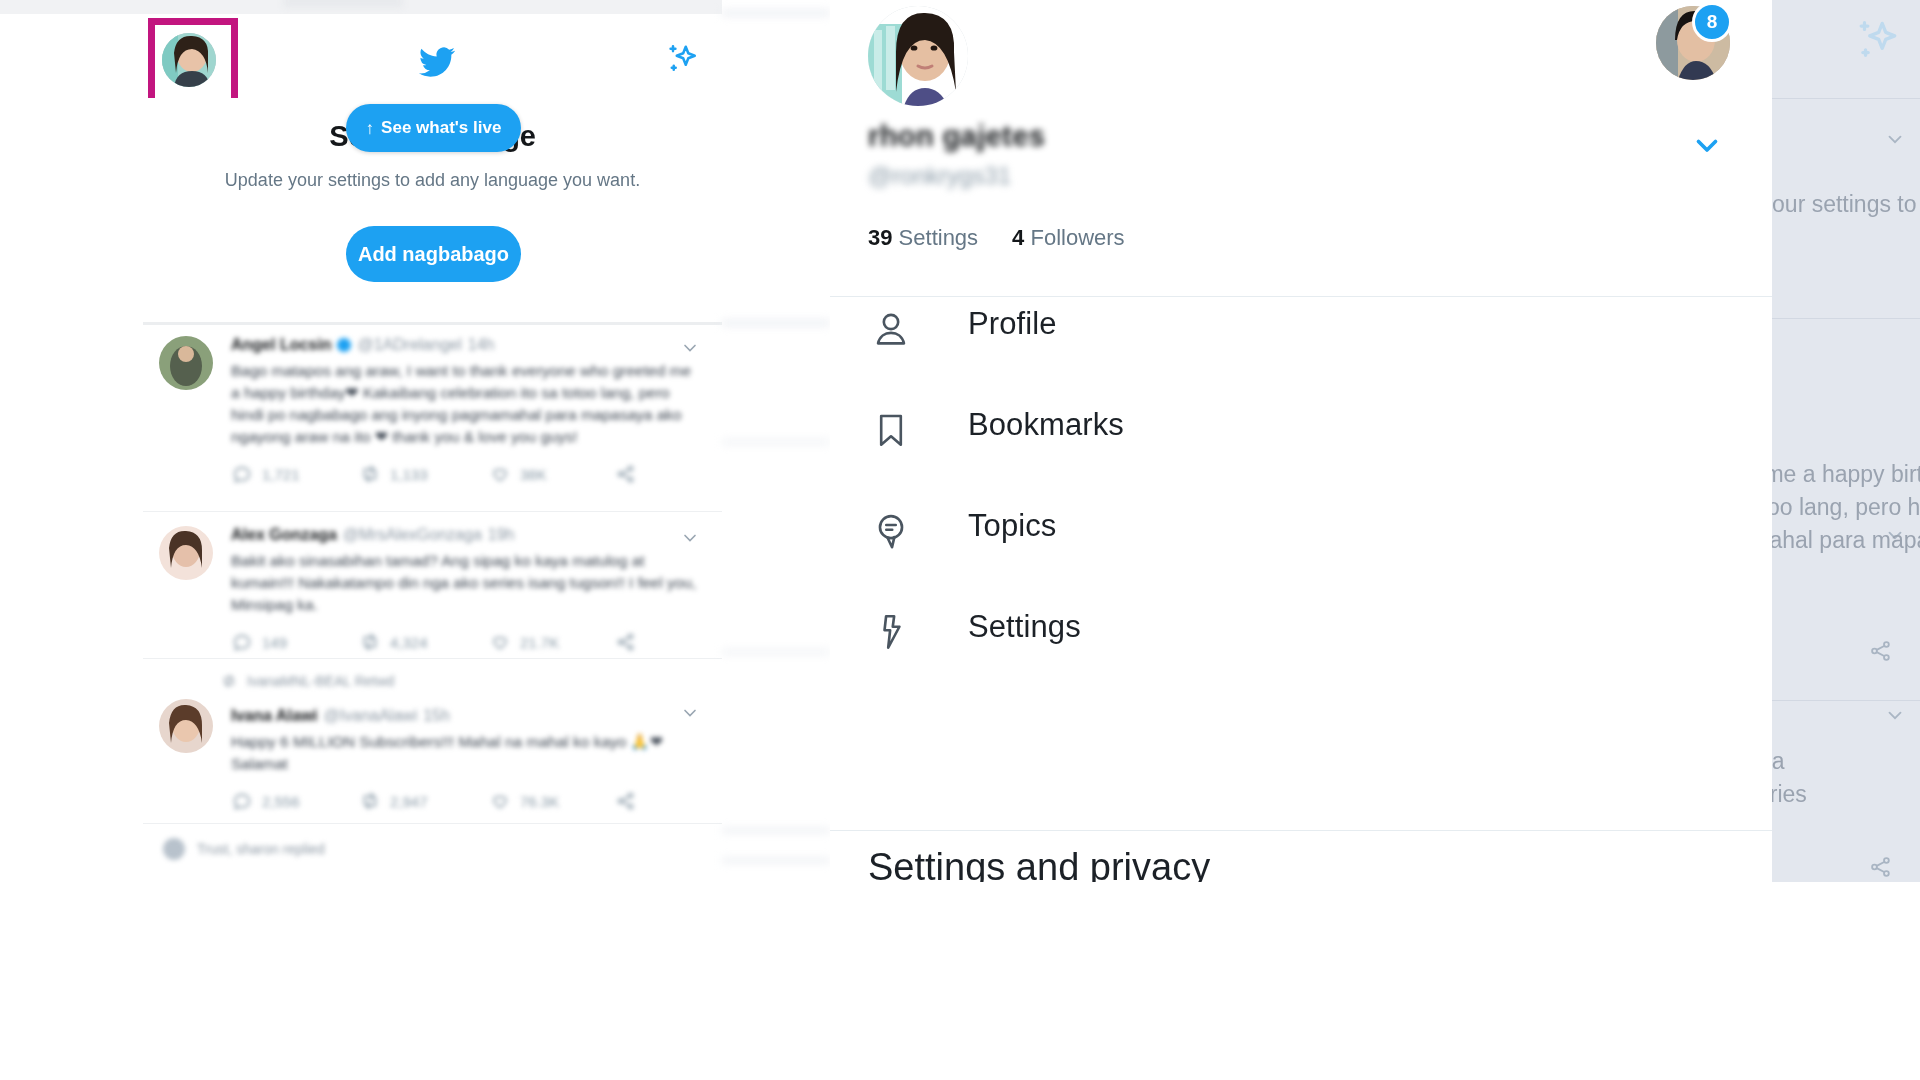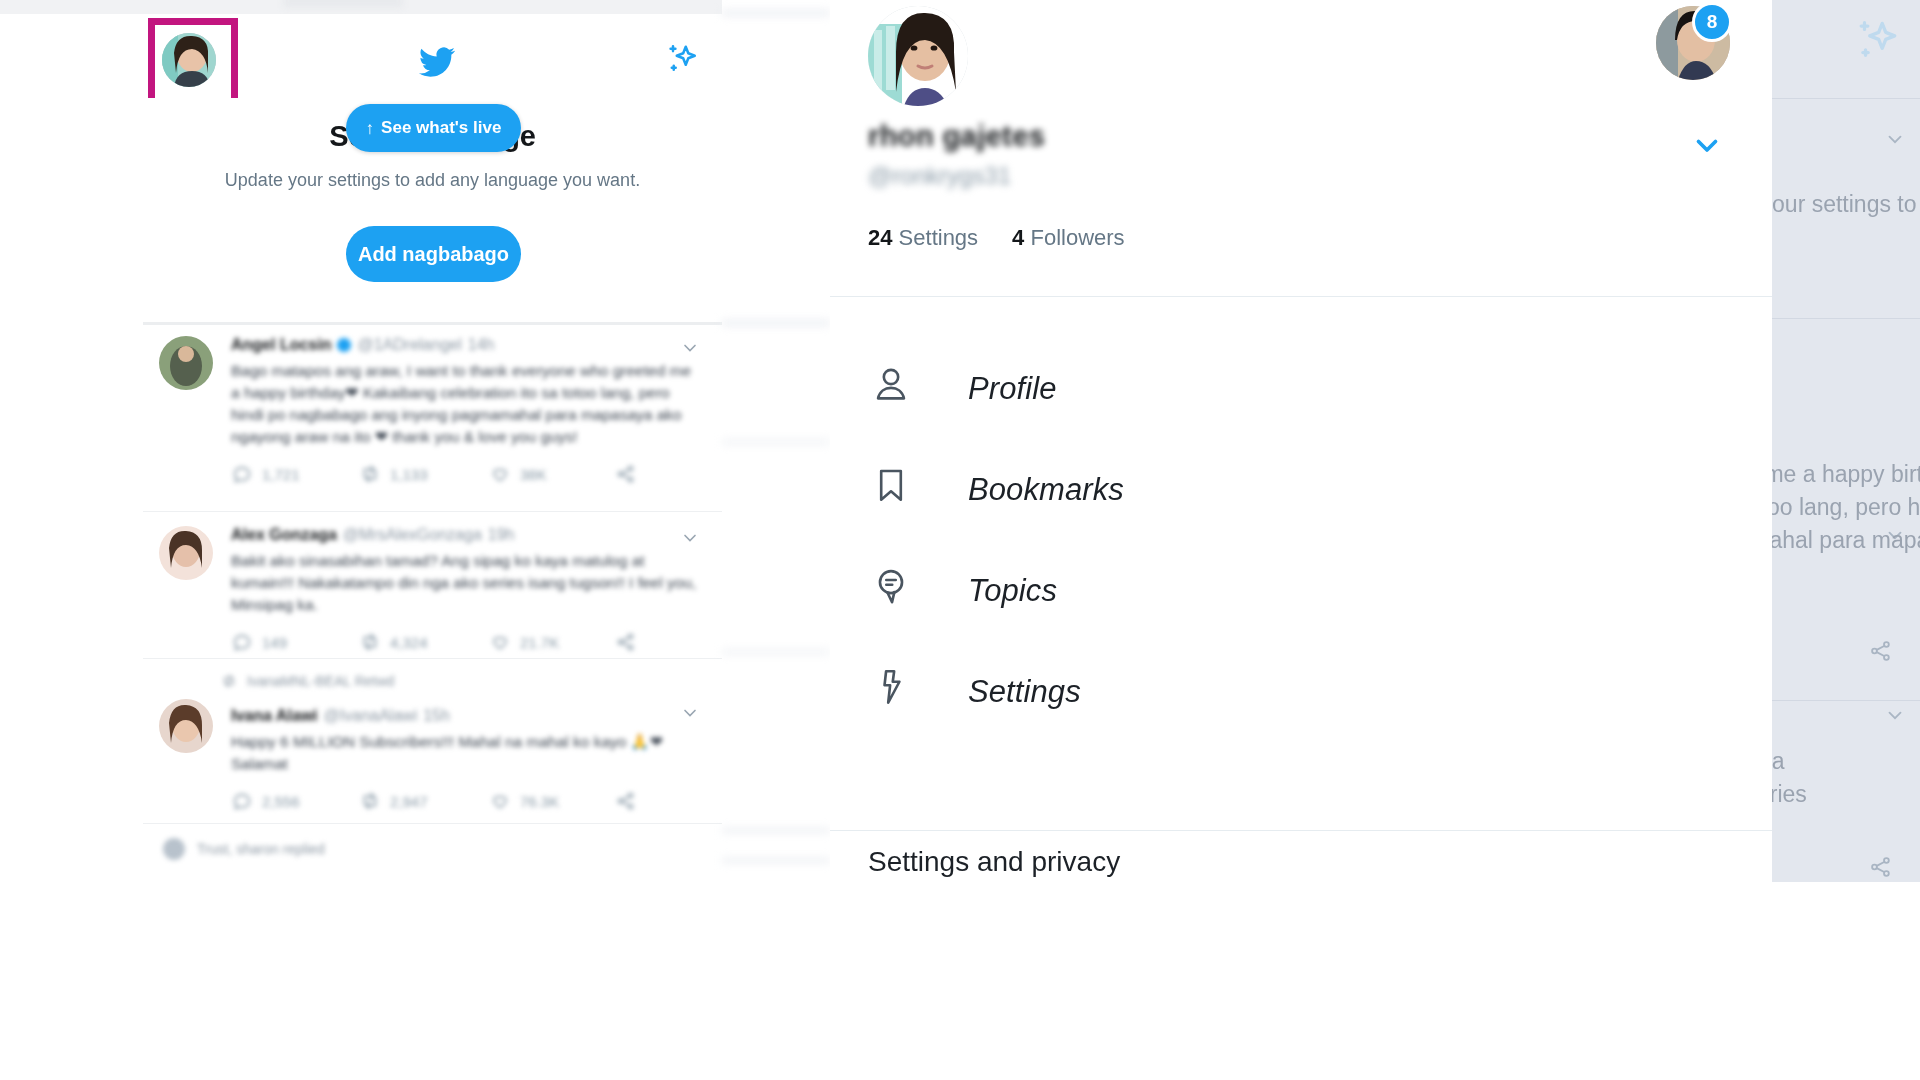--- a/index.html
+++ b/index.html
@@ -170,30 +170,30 @@
     display:flex;gap:34px;
   }
   .dw-counts b{color:#14171a;font-weight:bold;}
   .dw-counts .cnt{cursor:pointer;}
   .dw-rule{
     position:absolute;left:0;top:296px;width:942px;height:1px;background:#e6ecf0;
   }
   .dw-rule.rule2{top:830px;}
   .dw-menu{position:absolute;left:0;top:306px;width:942px;}
   .dw-item{
-    display:flex;align-items:flex-end;height:101px;padding-left:38px;cursor:pointer;font-style:italic;
+    display:flex;align-items:flex-start;height:101px;padding-left:38px;cursor:pointer;
   }
   .dw-ico{
     width:46px;height:46px;flex:0 0 auto;display:flex;align-items:center;justify-content:center;
   }
   .dw-label{
     margin-left:54px;font-size:31px;color:#1c2127;letter-spacing:.1px;
   }
   .dw-footer{
-    position:absolute;left:38px;top:846px;font-size:28px;color:#1c2127;
+    position:absolute;left:38px;top:846px;font-size:38px;color:#1c2127;
     cursor:pointer;
   }
 
   
   .left-gutter{
     position:absolute;left:0;top:0;width:143px;height:882px;background:#ffffff;
   }
   .gutter-strip{
     position:absolute;left:0;top:0;width:143px;height:14px;background:#f1f2f4;
   }
@@ -508,21 +508,21 @@
     <div class="dw-handle">@ronkrygs31</div>
 
     <div class="dw-expand">
       <svg viewBox="0 0 24 24" width="34" height="34" fill="none" stroke="#1da1f2" stroke-width="2.6" stroke-linecap="round" stroke-linejoin="round">
           <path d="M6 9.5l6 6 6-6"></path>
         </svg>
     </div>
 
     <div class="dw-counts">
       <span class="cnt">
-        <b>24</b>
+        <b>39</b>
         <span>Settings</span>
       </span>
       <span class="cnt">
         <b>4</b>
         <span>Followers</span>
       </span>
     </div>
 
     <div class="dw-rule"></div>
 

